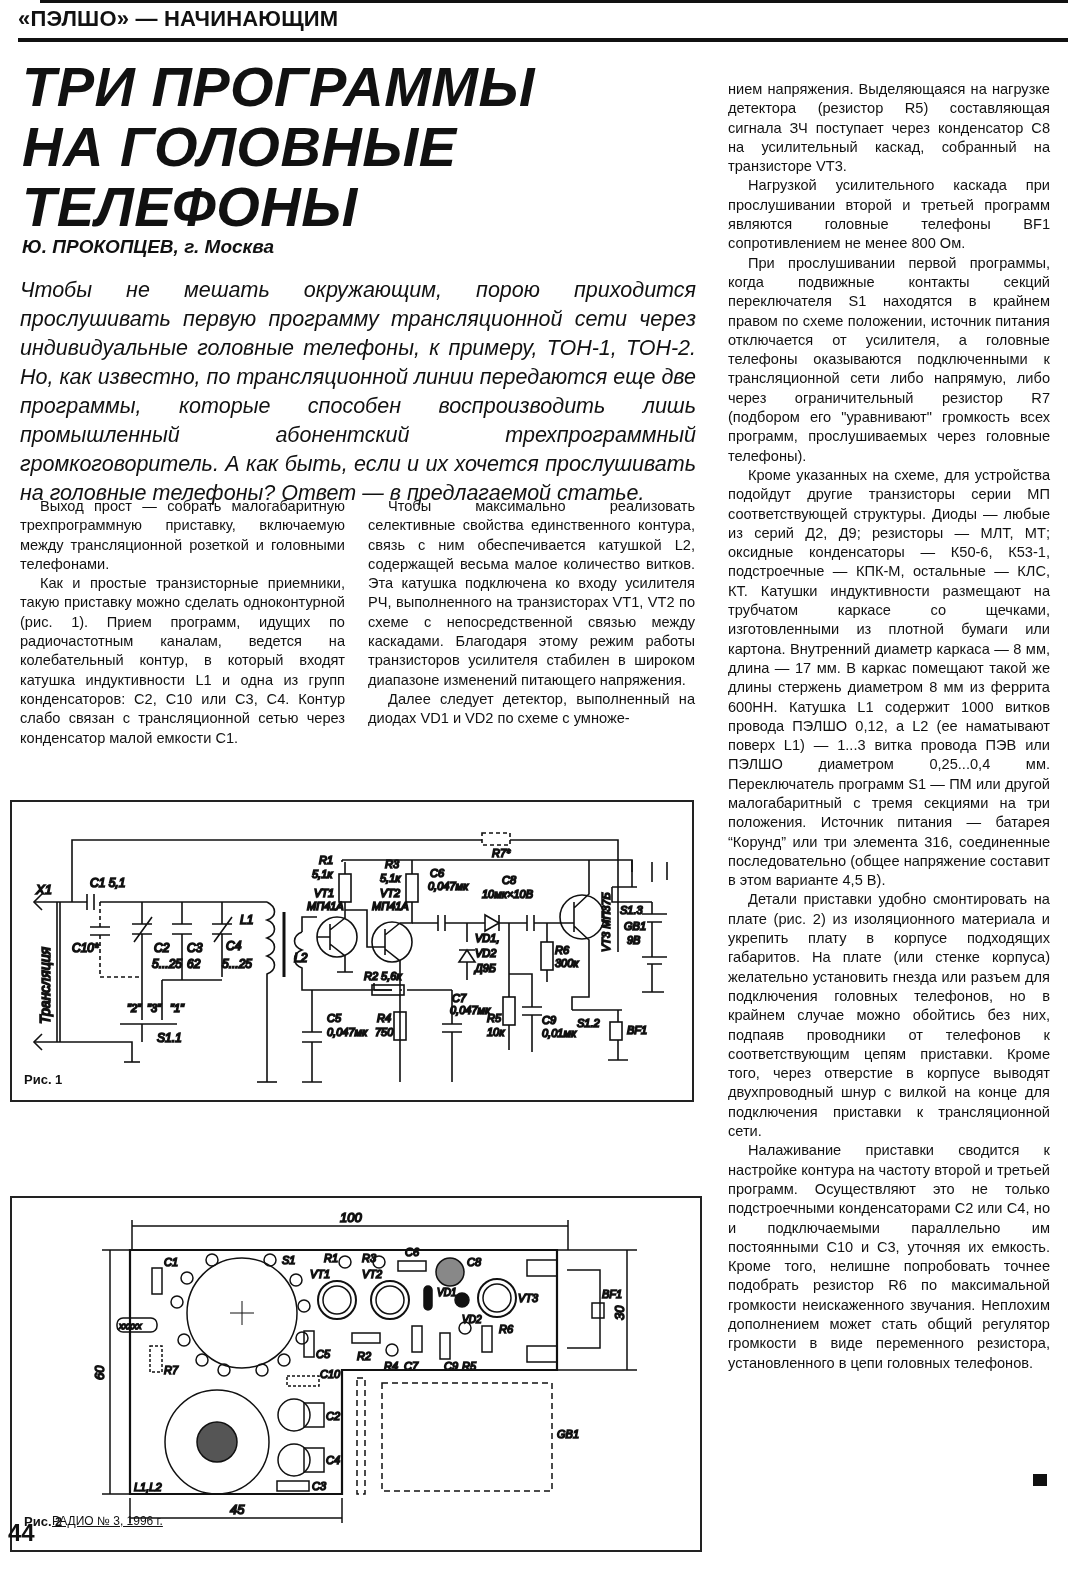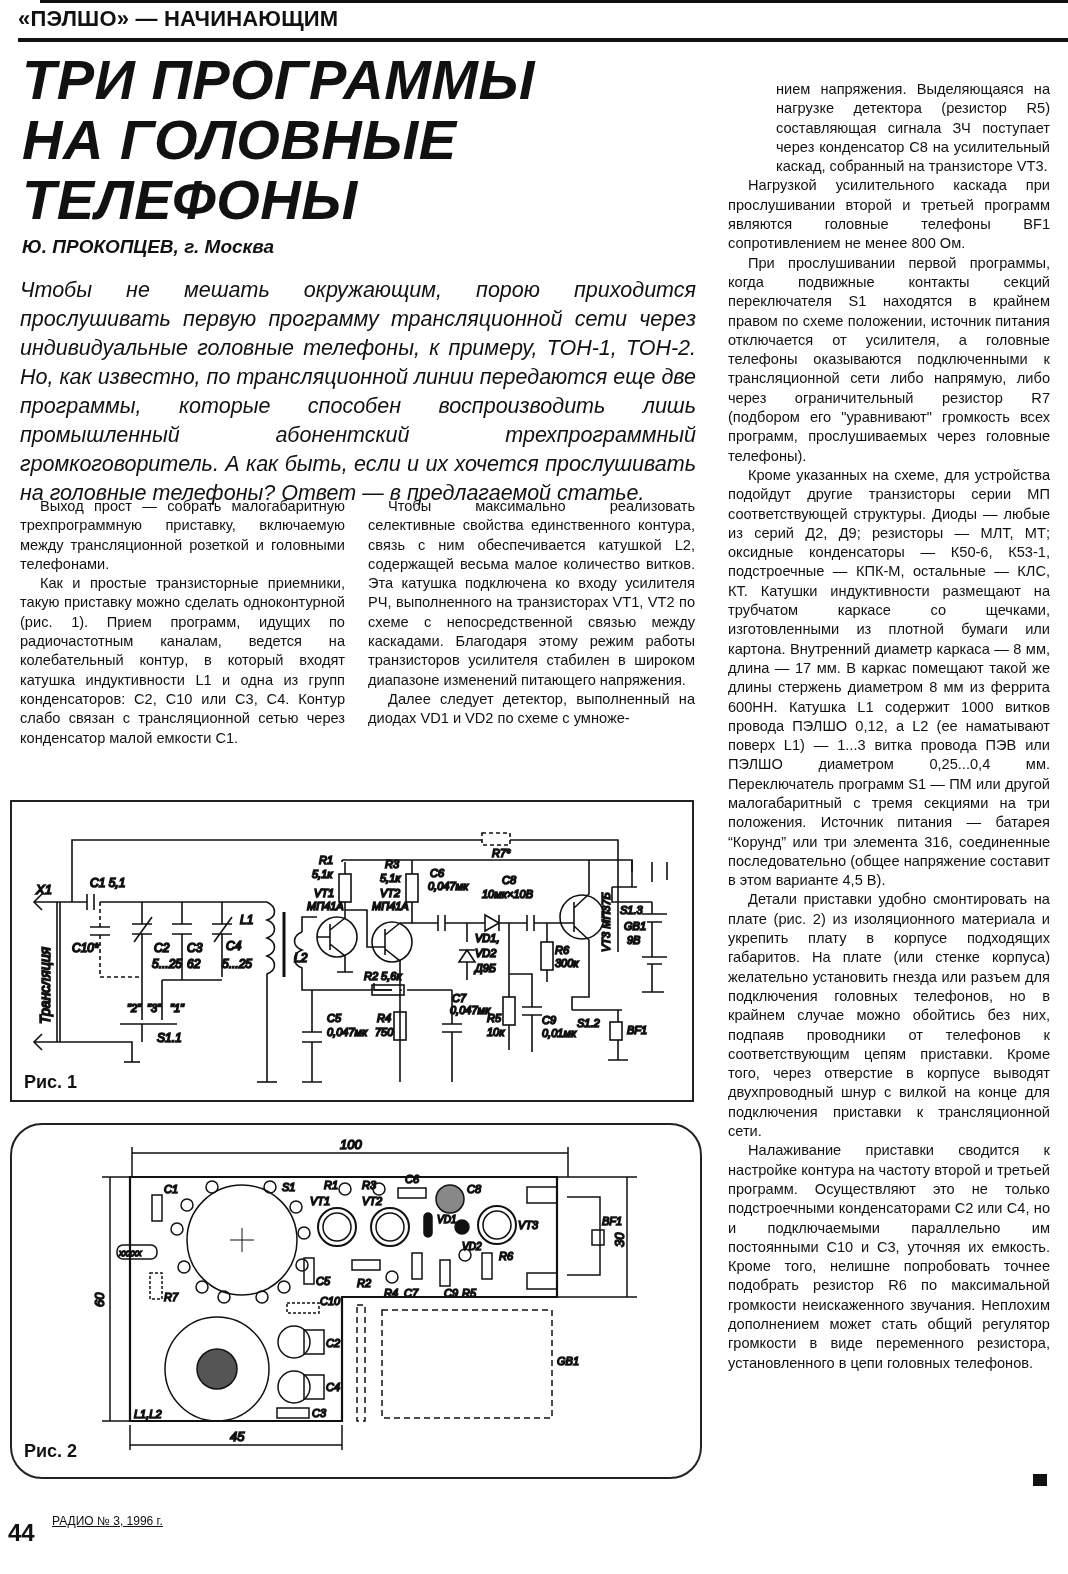--- a/index.html
+++ b/index.html
@@ -1,32 +1,32 @@
 <!DOCTYPE html>
 <html><head>
 <meta charset="utf-8">
 <style>
   html,body{margin:0;padding:0;background:#fff;}
   body{width:1068px;height:1574px;position:relative;overflow:hidden;color:#111;font-family:"Liberation Sans",sans-serif;}
   .topbar{position:absolute;left:40px;right:0;top:0;height:3px;background:#111;}
   .rubric{position:absolute;left:18px;top:6px;font-weight:bold;font-size:22px;letter-spacing:0.2px;}
   .rubric-line{position:absolute;left:18px;right:0;top:38px;height:4px;background:#111;}
-  .title{position:absolute;left:22px;top:50px;font-family:"Liberation Sans",sans-serif;font-weight:bold;font-style:italic;font-size:56px;line-height:60px;letter-spacing:0.5px;}
+  .title{position:absolute;left:22px;top:57px;font-family:"Liberation Sans",sans-serif;font-weight:bold;font-style:italic;font-size:56px;line-height:60px;letter-spacing:0.5px;}
   .author{position:absolute;left:22px;top:236px;font-weight:bold;font-style:italic;font-size:19px;}
   .lead{position:absolute;left:20px;top:276px;width:676px;font-style:italic;font-size:21.5px;line-height:29px;text-align:justify;}
   .col{position:absolute;font-size:14.6px;line-height:19.3px;text-align:justify;}
   .col p{margin:0;text-indent:20px;}
-  .col p.cont{text-indent:0;margin-left:48px;}
+  .col p.cont{text-indent:0;}
   .c1{left:20px;top:497px;width:325px;}
   .c2{left:368px;top:497px;width:327px;}
   .c3{left:728px;top:80px;width:322px;}
   .fig{position:absolute;border:2px solid #222;background:#fff;}
   .fig1{left:10px;top:800px;width:680px;height:298px;}
-  .fig2{left:10px;top:1123px;width:688px;height:352px;border-radius:32px;}
-  .figlabel{position:absolute;font-weight:bold;font-size:18px;}
+  .fig2{left:10px;top:1196px;width:688px;height:352px;}
+  .figlabel{position:absolute;font-weight:bold;font-size:13px;}
   .fig svg{position:absolute;left:0;top:0;}
   .footer-num{position:absolute;left:8px;top:1508px;font-weight:bold;font-size:24px;margin-top:11px;}
   .footer-txt{position:absolute;left:52px;top:1514px;font-size:12px;text-decoration:underline;}
   .endmark{position:absolute;left:1033px;top:1474px;width:14px;height:12px;background:#111;}
   svg text{font-family:"Liberation Sans",sans-serif;font-style:italic;fill:#111;}
 </style>
 </head>
 <body>
 
 <div class="topbar"></div>

